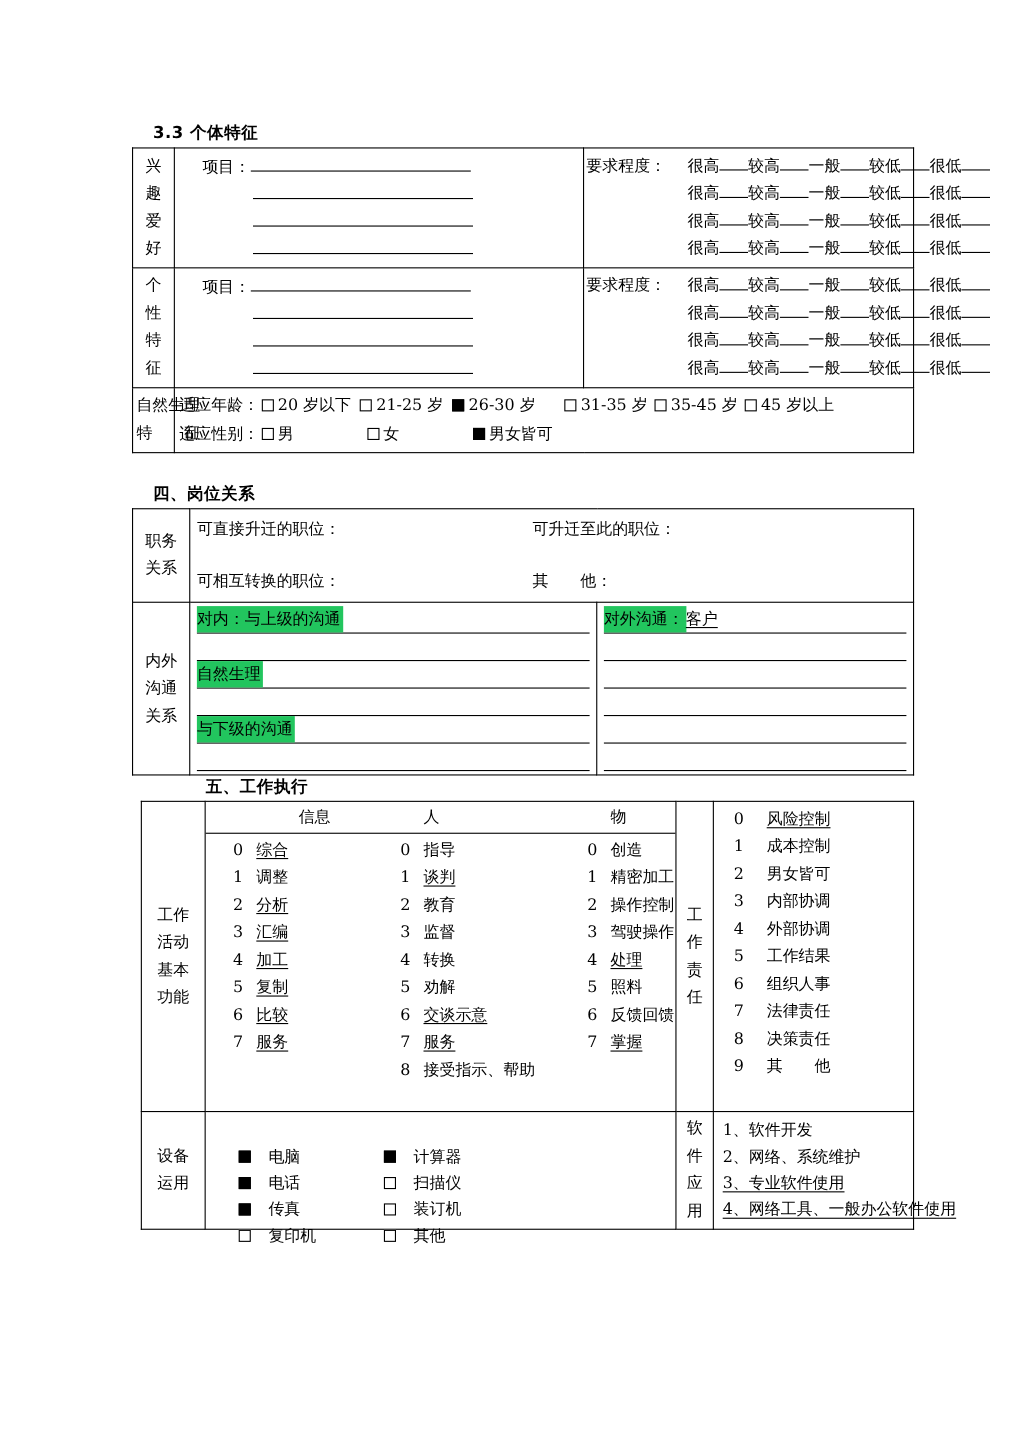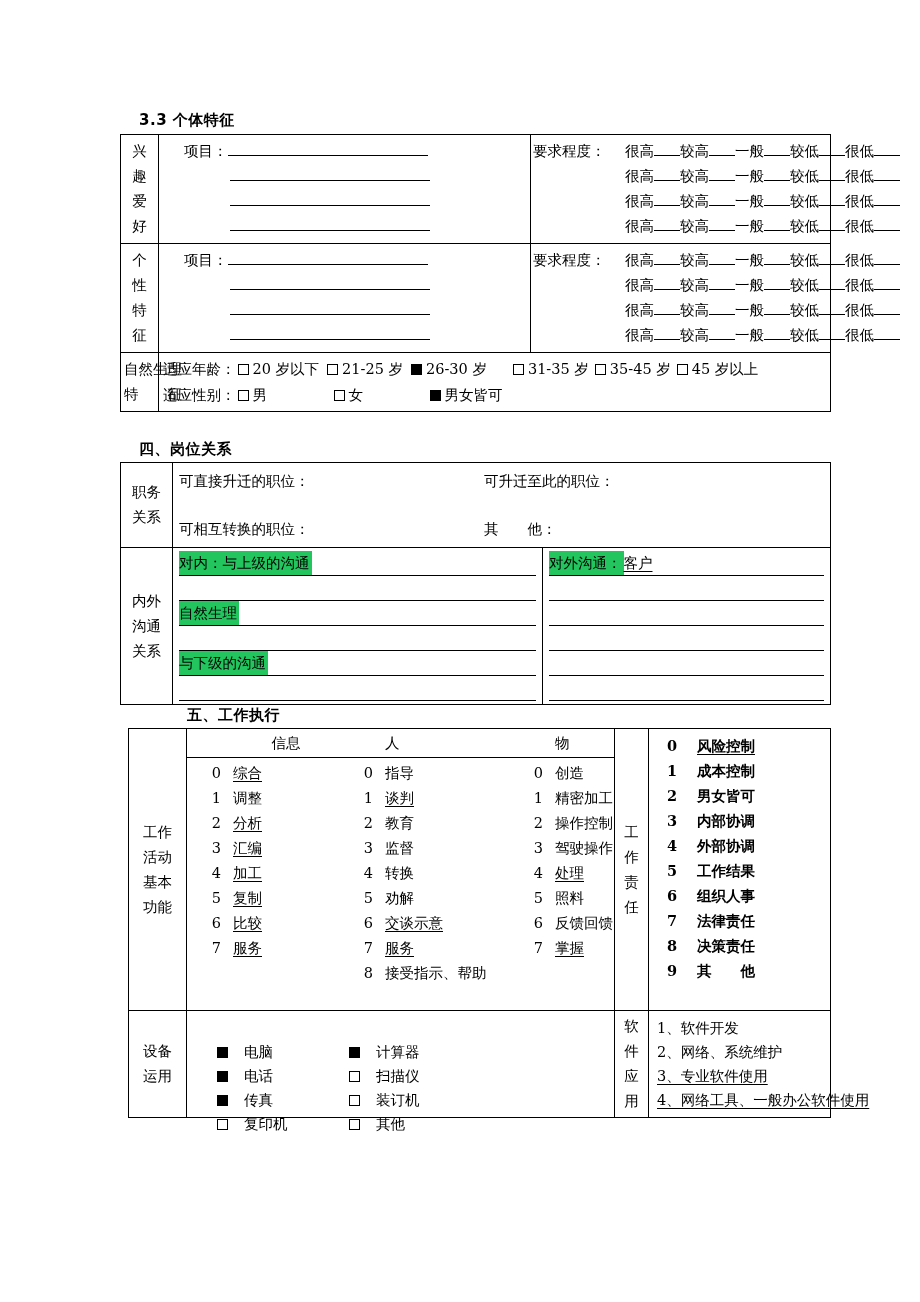--- a/index.html
+++ b/index.html
@@ -152,21 +152,20 @@
   .hA { display: inline-block; width: 152px; text-align: center; padding-left: 46px; box-sizing: border-box; }
   .hB { display: inline-block; width: 170px; text-align: left; padding-left: 46px; box-sizing: border-box; }
   .hC { display: inline-block; width: 200px; text-align: left; padding-left: 46px; box-sizing: border-box; }
 
   .resp-cell { padding: 4px 0 4px 0 !important; }
   .resp-row {
     height: 25px;
     line-height: 25px;
     white-space: nowrap;
     padding-left: 18px;
-    font-weight: bold;
   }
   .resp-num { display: inline-block; width: 30px; }
 
   
   .eq-cell { padding: 5px 0 5px 0 !important; }
   .eq-row {
     height: 24px;
     line-height: 24px;
     white-space: nowrap;
     padding-left: 28px;

